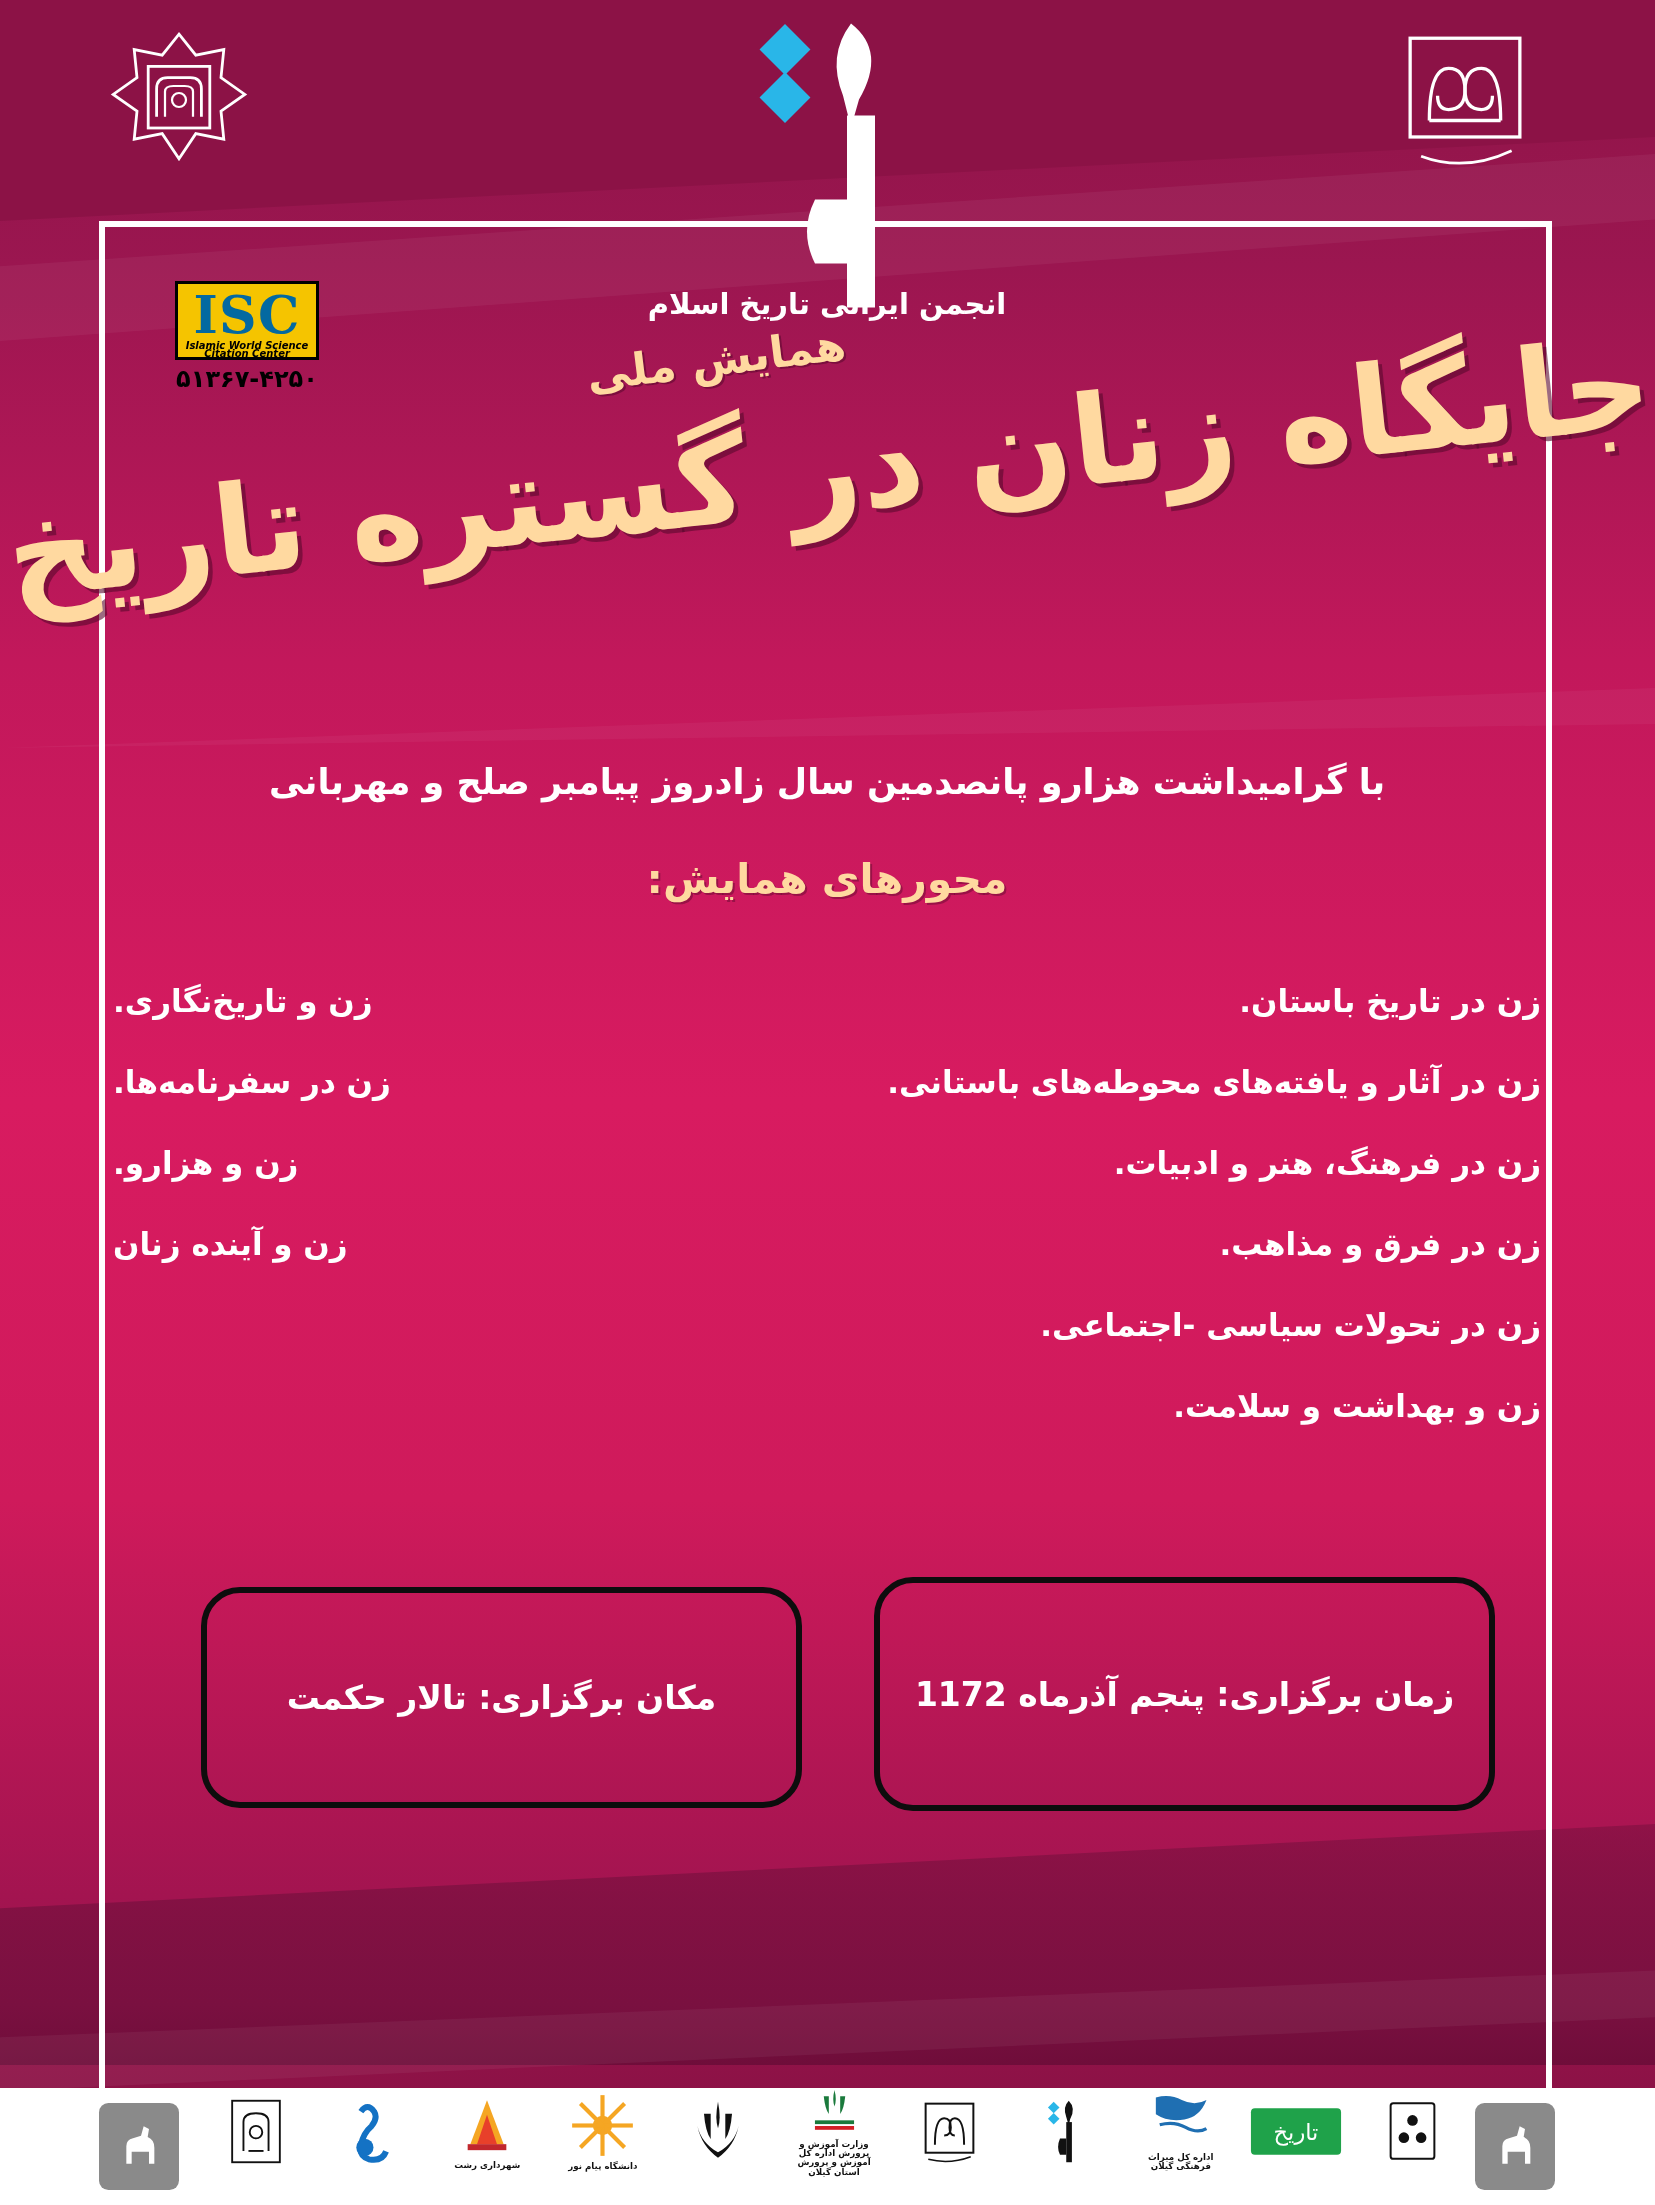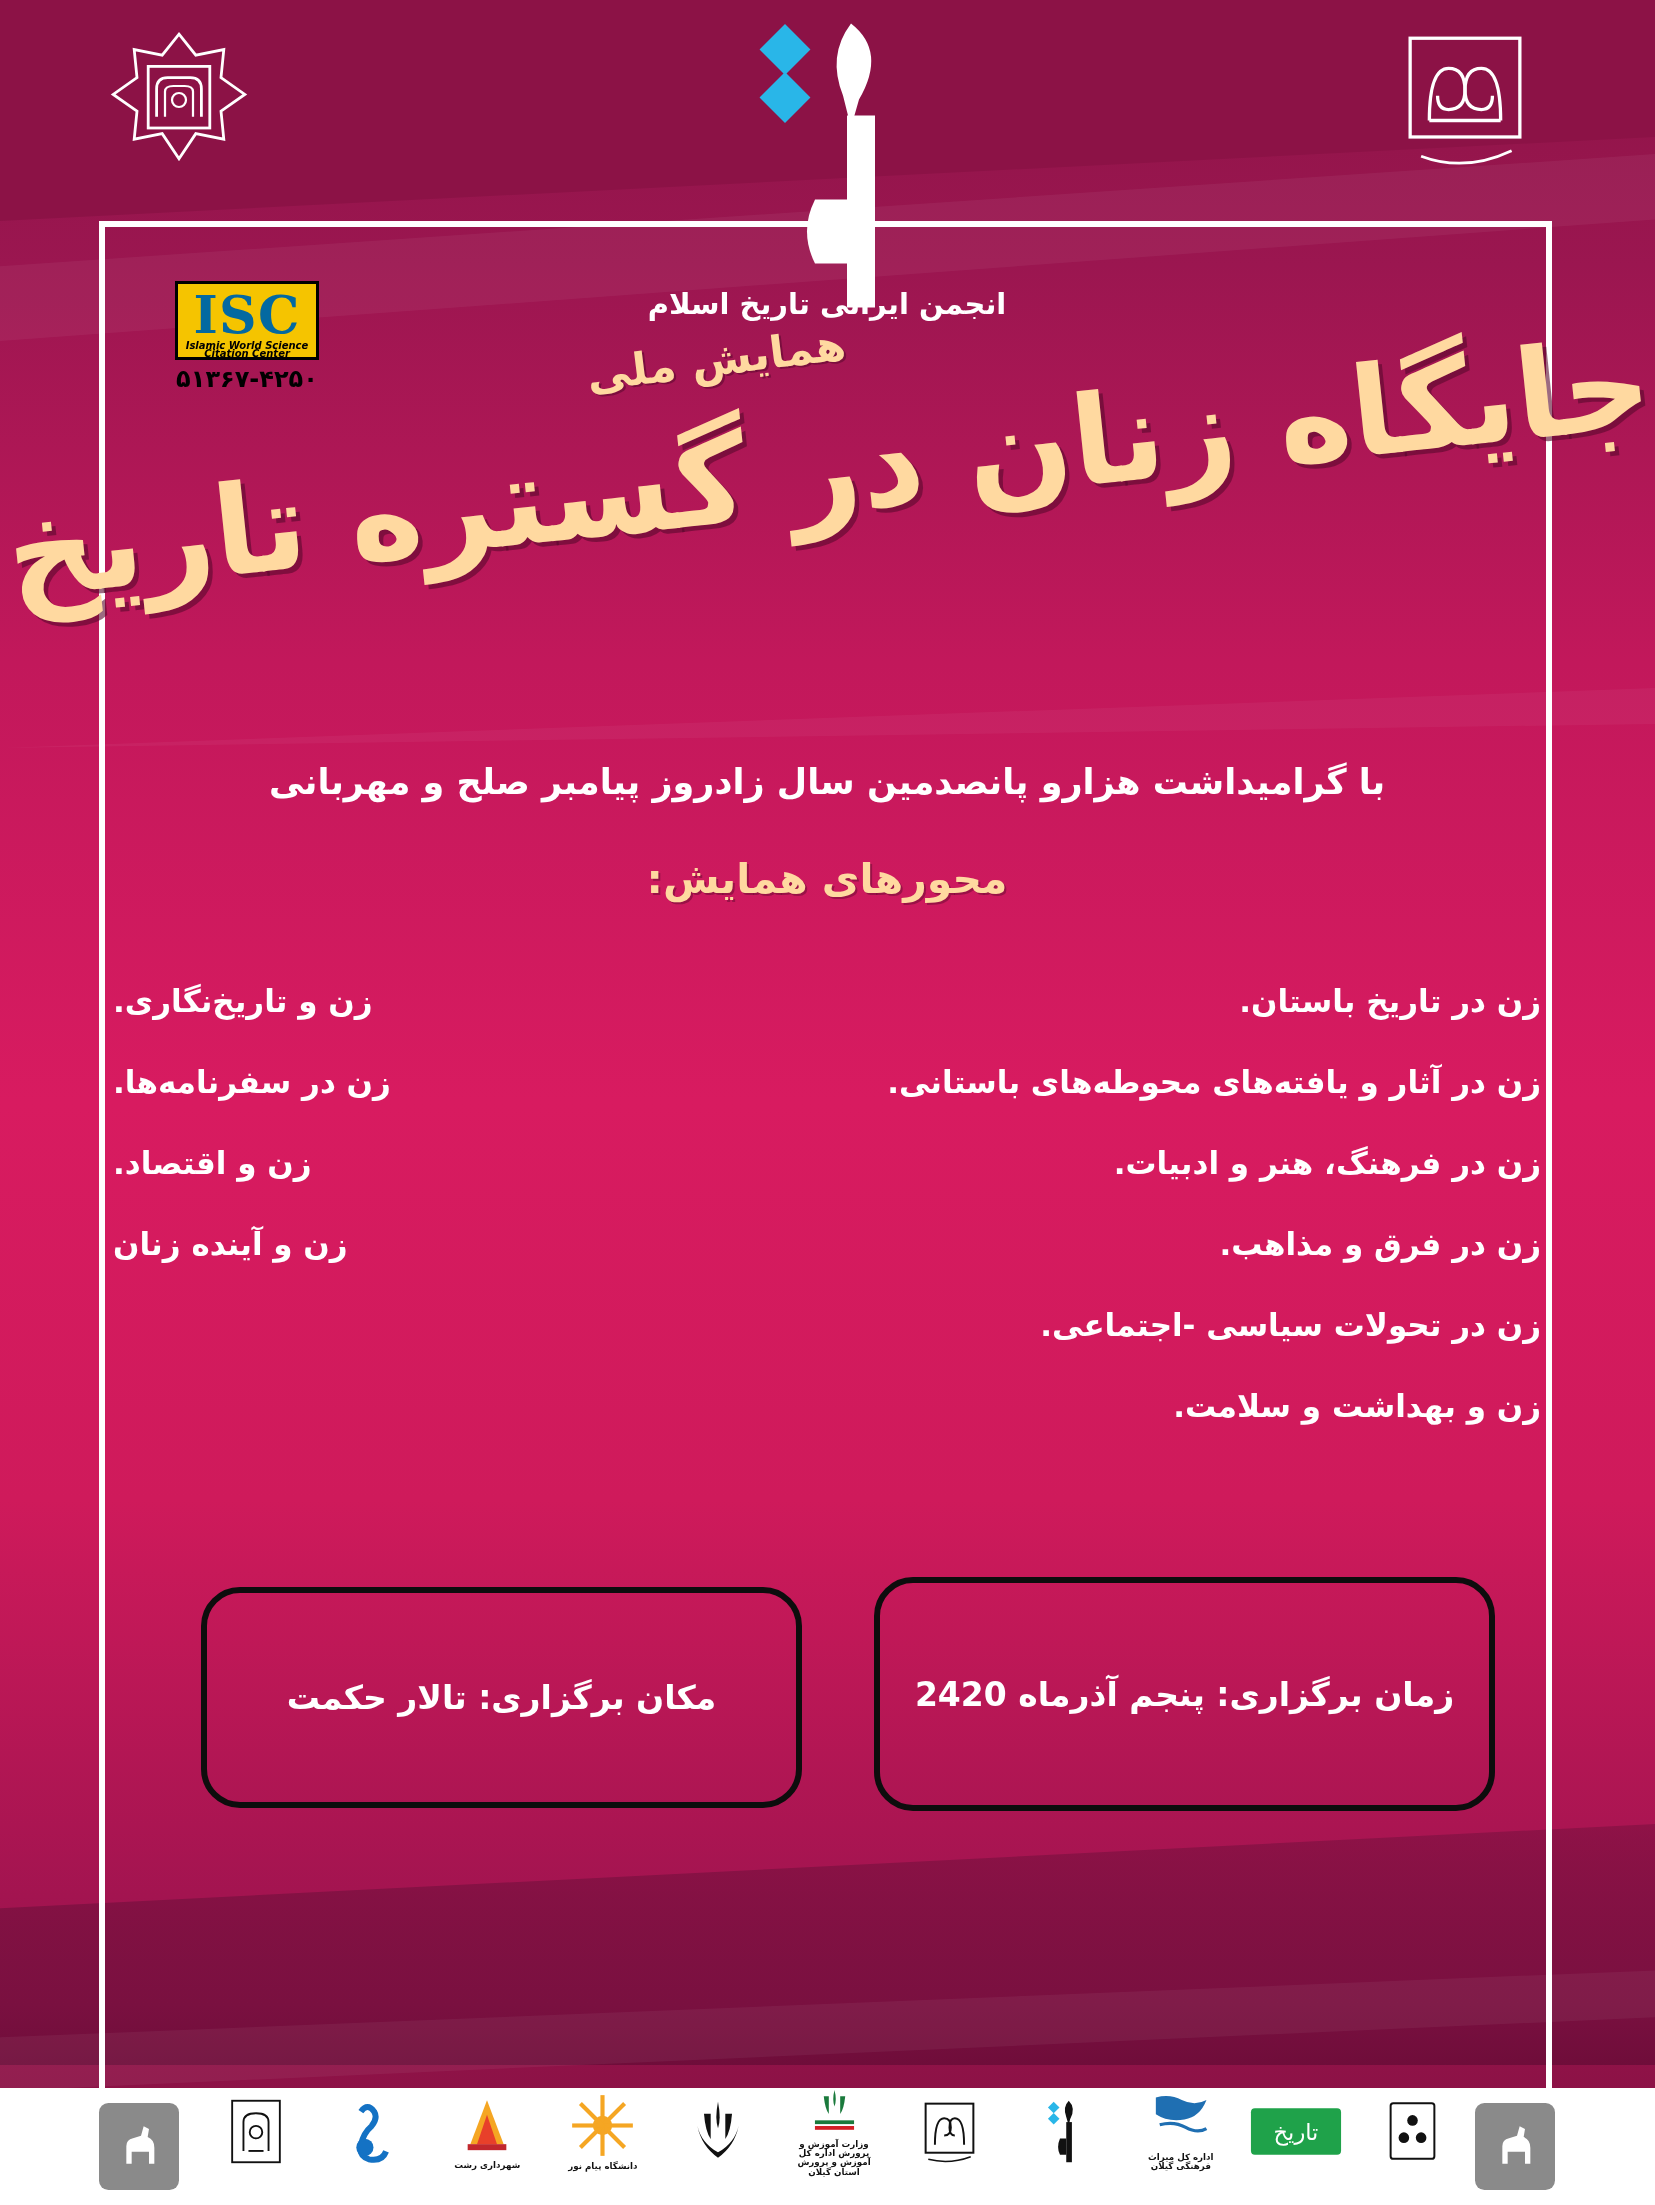--- a/index.html
+++ b/index.html
@@ -360,27 +360,27 @@
         <li>زن در فرهنگ، هنر و ادبیات.</li>
         <li>زن در فرق و مذاهب.</li>
         <li>زن در تحولات سیاسی -اجتماعی.</li>
         <li>زن و بهداشت و سلامت.</li>
       </ul>
     </div>
     <div class="col left-col">
       <ul>
         <li>زن و تاریخ‌نگاری.</li>
         <li>زن در سفرنامه‌ها.</li>
-        <li>زن و اقتصاد.</li>
+        <li>زن و هزارو.</li>
         <li>زن و آینده زنان</li>
       </ul>
     </div>
   </div>
 
-  <div class="infobox box-time">زمان برگزاری: پنجم آذرماه 2420</div>
+  <div class="infobox box-time">زمان برگزاری: پنجم آذرماه 1172</div>
   <div class="infobox box-place">مکان برگزاری: تالار حکمت</div>
 
   <div class="sponsors">
 
     <div class="sponsor">
       <svg width="64" height="69" viewBox="0 0 100 110" fill="none" stroke="#111" stroke-width="3">
         <rect x="12" y="6" width="76" height="98"></rect>
         <path d="M30 86 L30 40 Q30 26 50 26 Q70 26 70 40 L70 86"></path>
         <circle cx="50" cy="56" r="10"></circle>
         <path d="M38 86 L62 86"></path>

